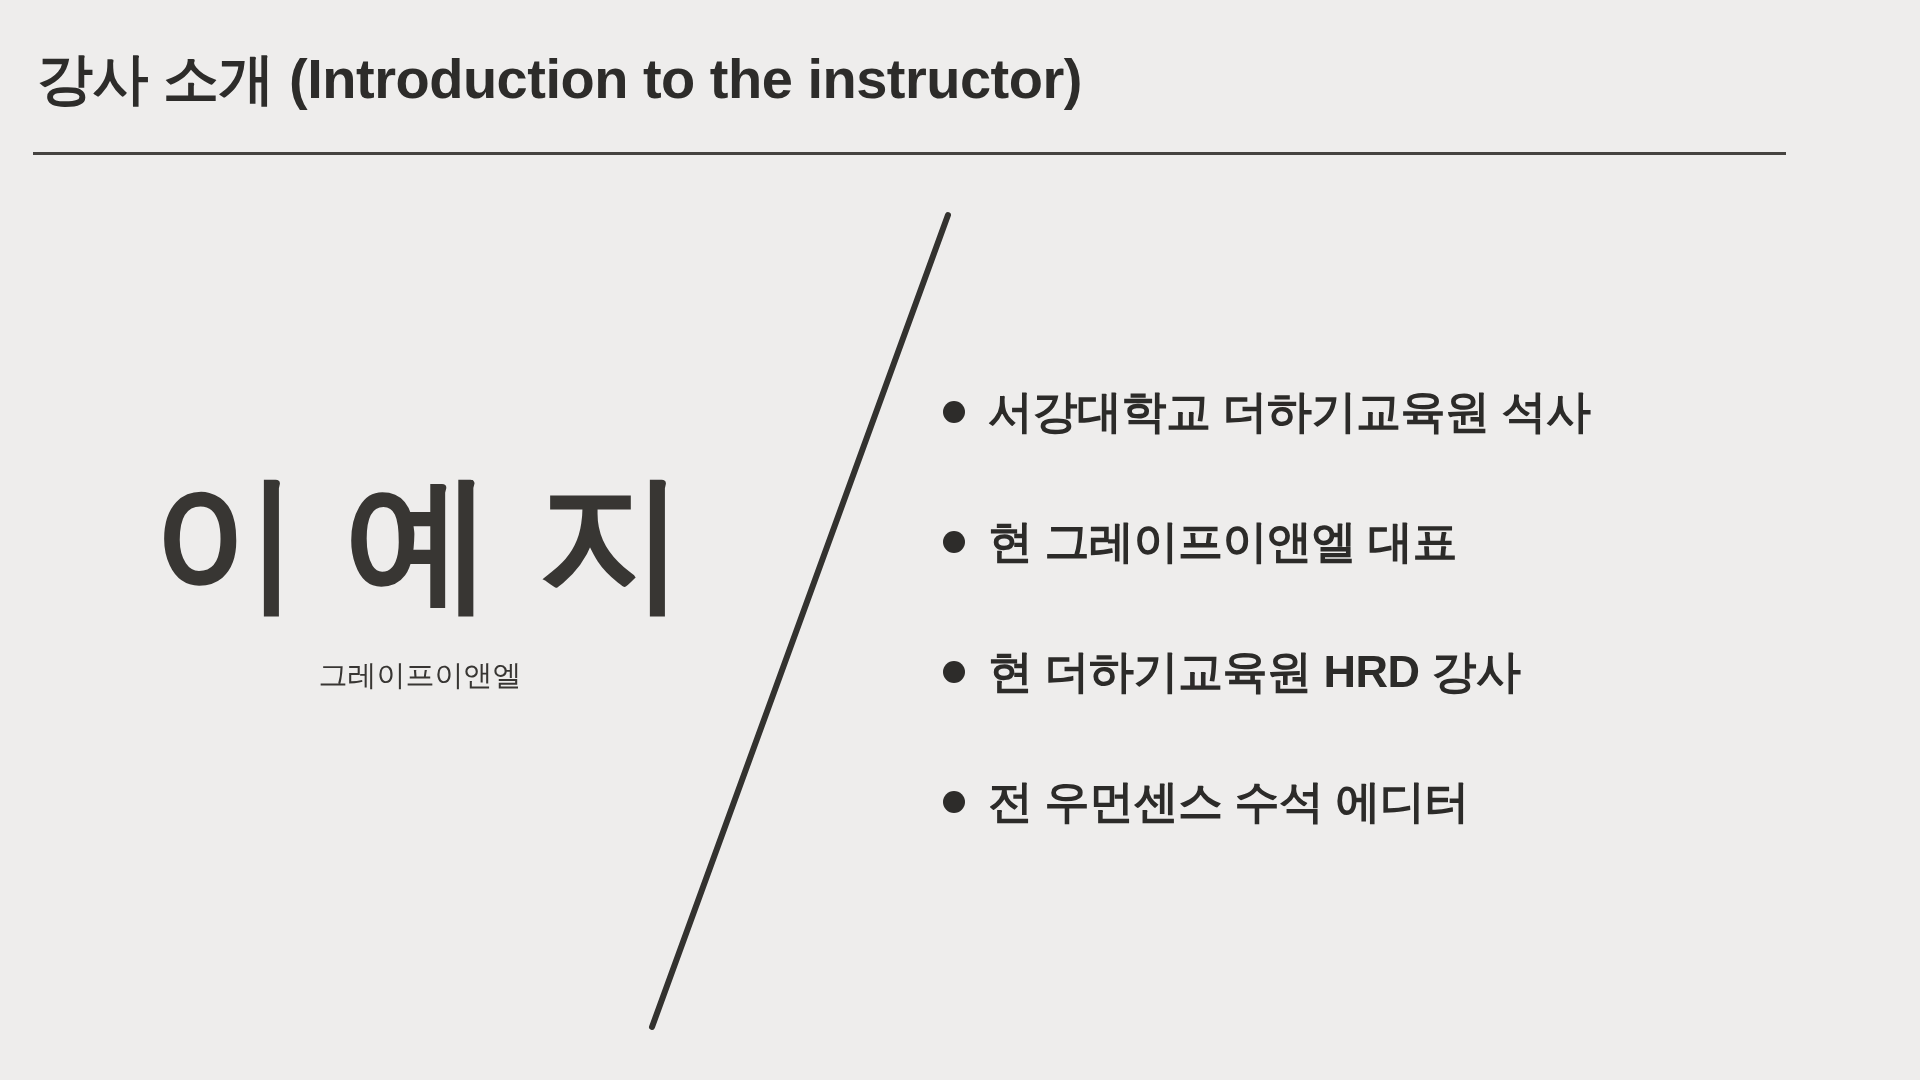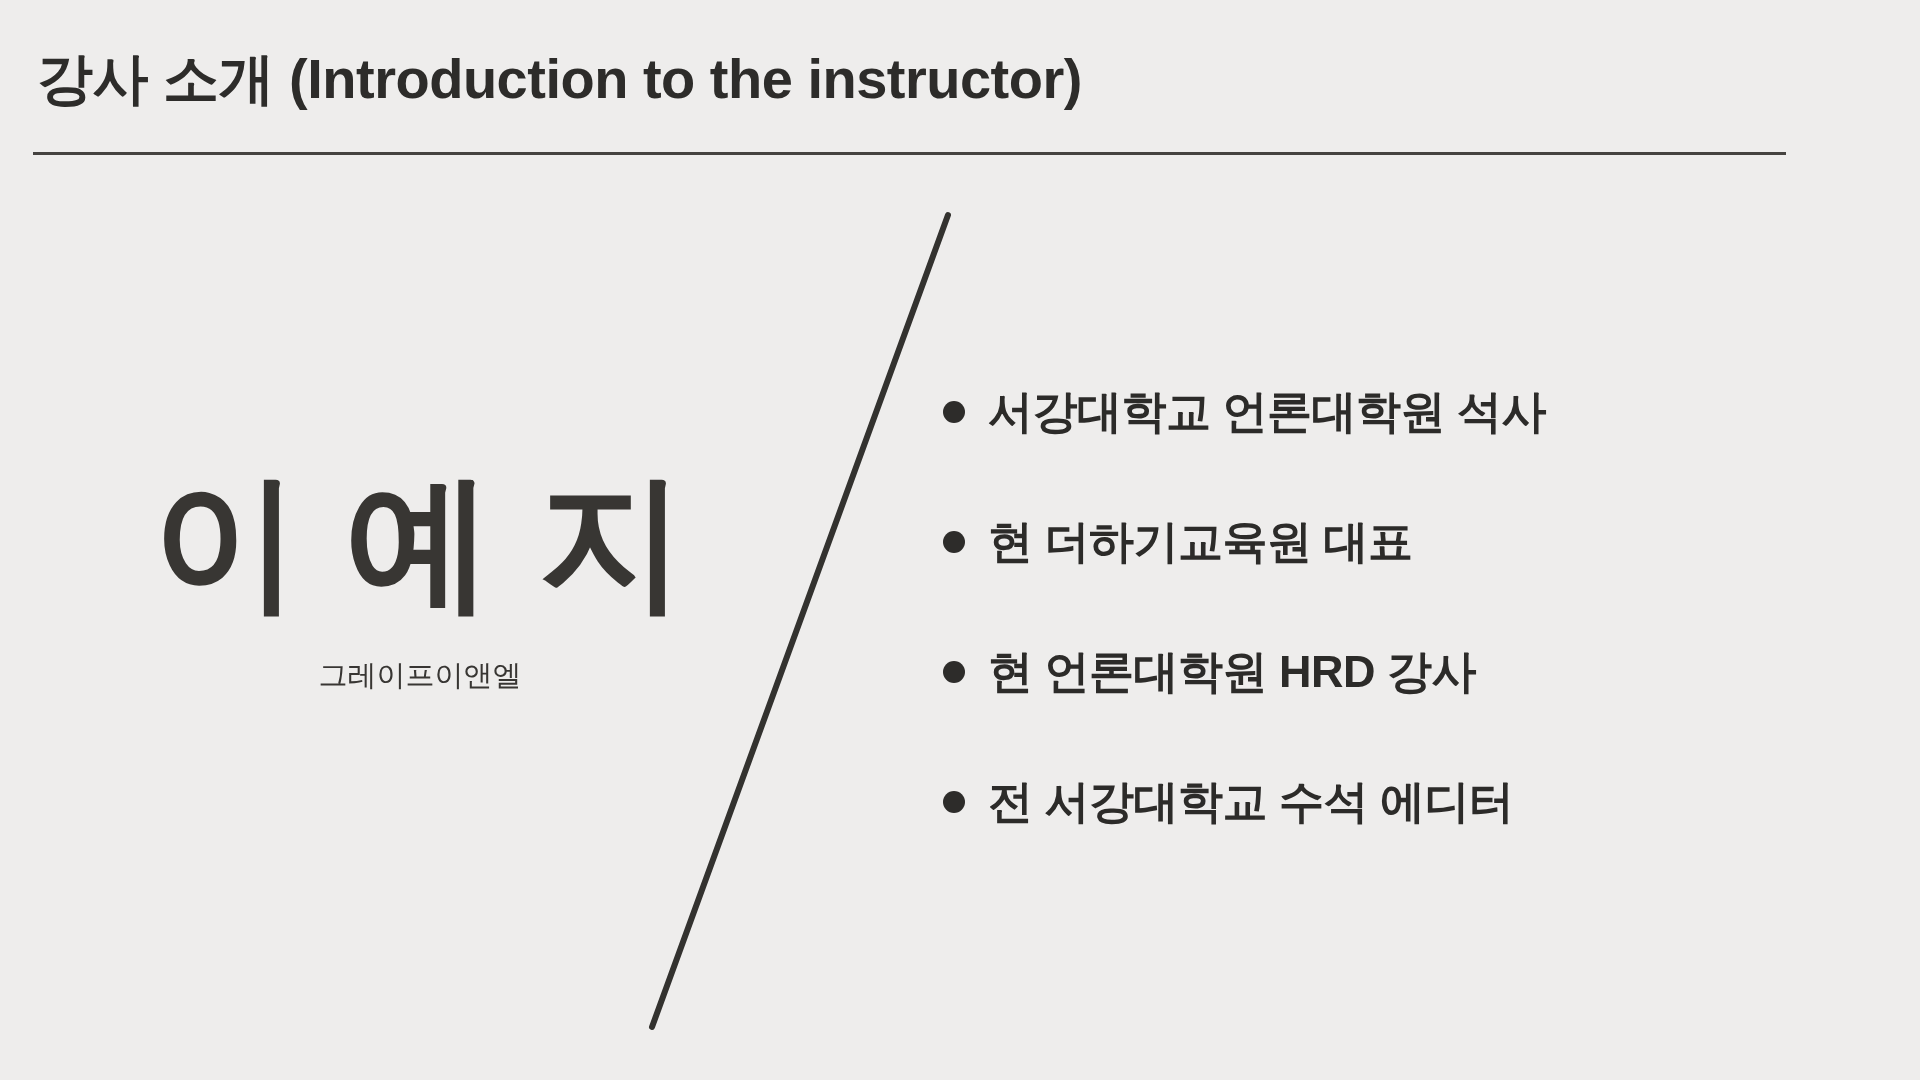--- a/index.html
+++ b/index.html
@@ -113,29 +113,29 @@
     <p class="instructor-affiliation">그레이프이앤엘</p>
   </div>
 
   <svg class="divider-svg" viewBox="0 0 1920 1080" xmlns="http://www.w3.org/2000/svg">
     <line x1="948" y1="215" x2="652" y2="1027" stroke="#33322f" stroke-width="6" stroke-linecap="round"></line>
   </svg>
 
   <ul class="credentials-list">
     <li class="credential-item">
       <span class="bullet-dot"></span>
-      <span class="credential-text">서강대학교 언론대학원 석사</span>
+      <span class="credential-text">서강대학교 더하기교육원 석사</span>
     </li>
     <li class="credential-item">
       <span class="bullet-dot"></span>
-      <span class="credential-text">현 더하기교육원 대표</span>
+      <span class="credential-text">현 그레이프이앤엘 대표</span>
     </li>
     <li class="credential-item">
       <span class="bullet-dot"></span>
-      <span class="credential-text">현 언론대학원 HRD 강사</span>
+      <span class="credential-text">현 더하기교육원 HRD 강사</span>
     </li>
     <li class="credential-item">
       <span class="bullet-dot"></span>
-      <span class="credential-text">전 서강대학교 수석 에디터</span>
+      <span class="credential-text">전 우먼센스 수석 에디터</span>
     </li>
   </ul>
 
 </div>
 
 </body></html>

